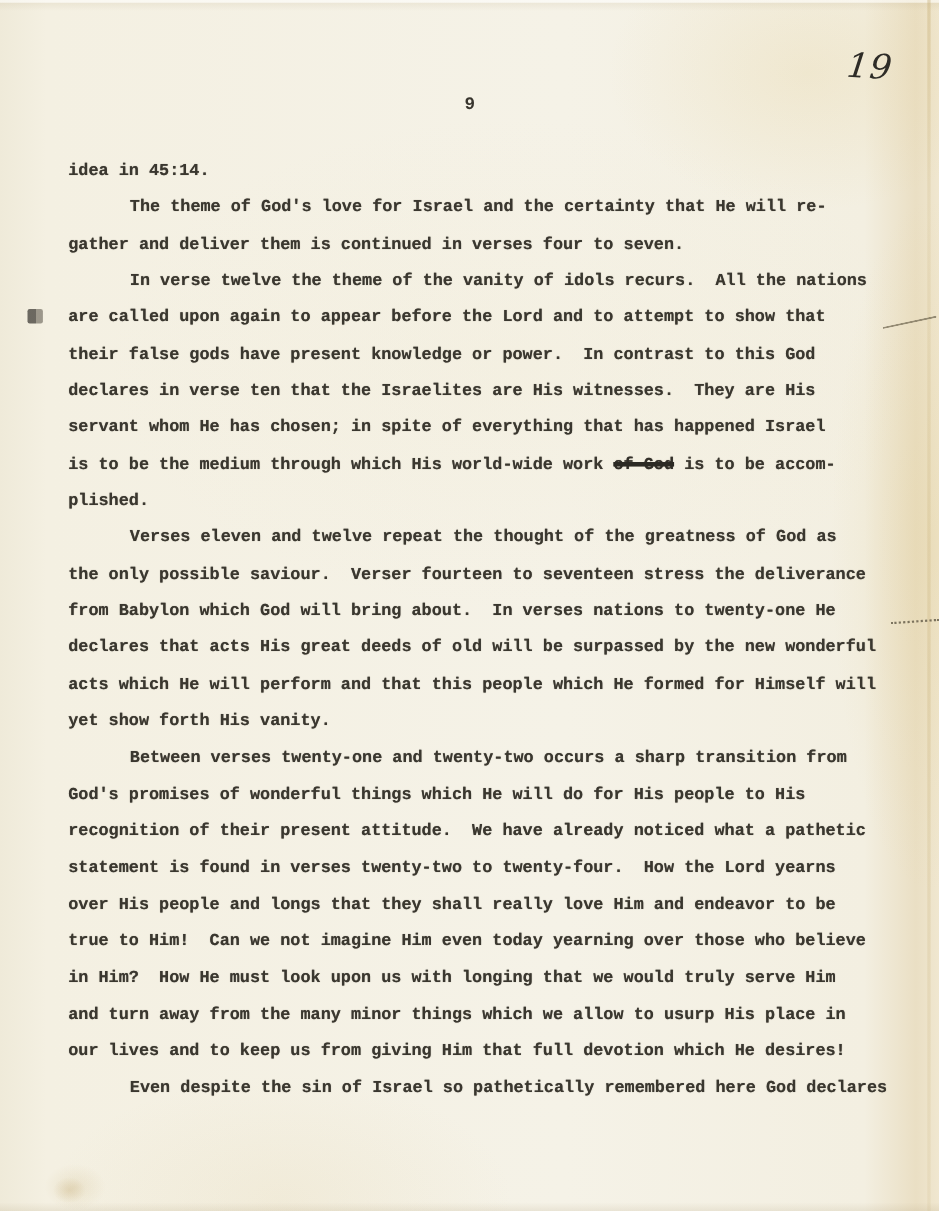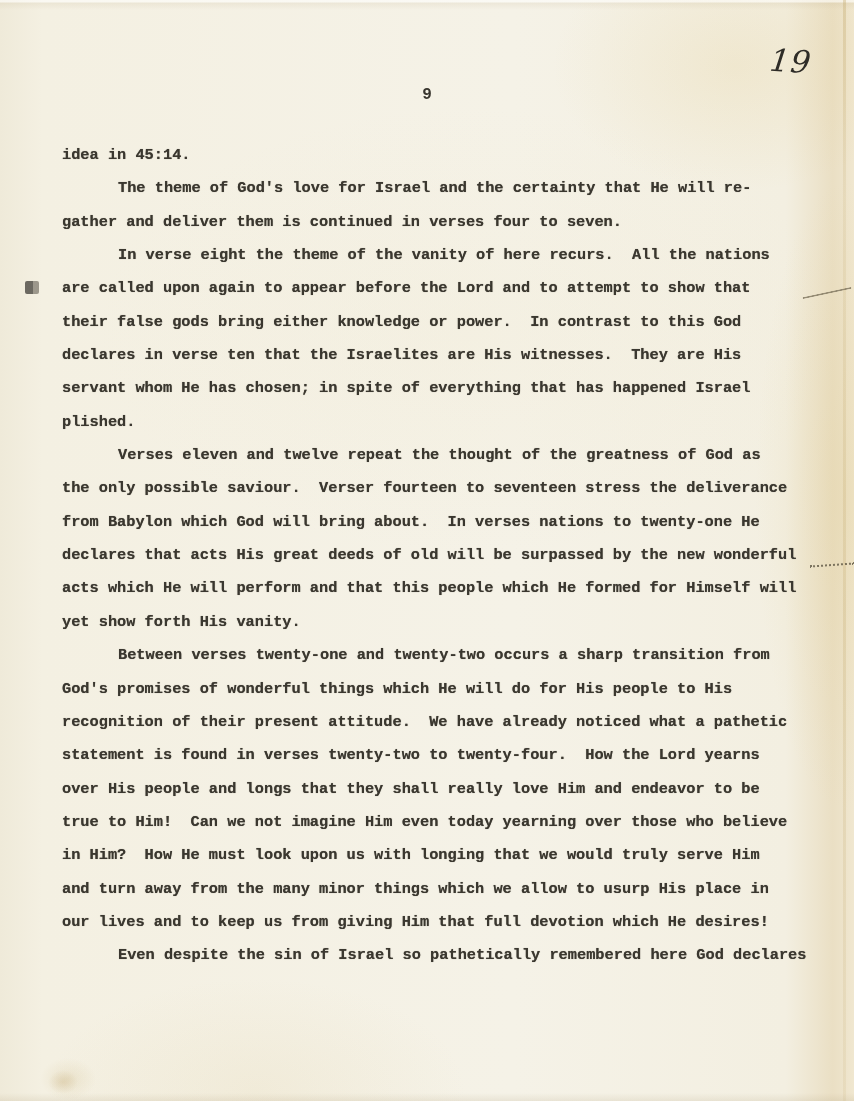--- a/index.html
+++ b/index.html
@@ -100,25 +100,26 @@
 <body>
 
 <div class="page">
   <div class="fold-line"></div>
   <div class="handwritten">19</div>
   <div class="page-number">9</div>
   <div class="text-block" id="text-block">
       <div class="text-line"><span>idea in 45:14.</span></div>
       <div class="text-line indent"><span>The theme of God's love for Israel and the certainty that He will re-</span></div>
       <div class="text-line"><span>gather and deliver them is continued in verses four to seven.</span></div>
-      <div class="text-line indent"><span>In verse eight the theme of the vanity of here recurs.  All the nations</span></div>
+      <div class="text-line indent"><span>In verse twelve the theme of the vanity of idols recurs.  All the nations</span></div>
       <div class="text-line"><span>are called upon again to appear before the Lord and to attempt to show that</span></div>
-      <div class="text-line"><span>their false gods bring either knowledge or power.  In contrast to this God</span></div>
+      <div class="text-line"><span>their false gods have present knowledge or power.  In contrast to this God</span></div>
       <div class="text-line"><span>declares in verse ten that the Israelites are His witnesses.  They are His</span></div>
       <div class="text-line"><span>servant whom He has chosen; in spite of everything that has happened Israel</span></div>
+      <div class="text-line"><span>is to be the medium through which His world-wide work </span><span class="strike">of God</span><span> is to be accom-</span></div>
       <div class="text-line"><span>plished.</span></div>
       <div class="text-line indent"><span>Verses eleven and twelve repeat the thought of the greatness of God as</span></div>
       <div class="text-line"><span>the only possible saviour.  Verser fourteen to seventeen stress the deliverance</span></div>
       <div class="text-line"><span>from Babylon which God will bring about.  In verses nations to twenty-one He</span></div>
       <div class="text-line"><span>declares that acts His great deeds of old will be surpassed by the new wonderful</span></div>
       <div class="text-line"><span>acts which He will perform and that this people which He formed for Himself will</span></div>
       <div class="text-line"><span>yet show forth His vanity.</span></div>
       <div class="text-line indent"><span>Between verses twenty-one and twenty-two occurs a sharp transition from</span></div>
       <div class="text-line"><span>God's promises of wonderful things which He will do for His people to His</span></div>
       <div class="text-line"><span>recognition of their present attitude.  We have already noticed what a pathetic</span></div>

